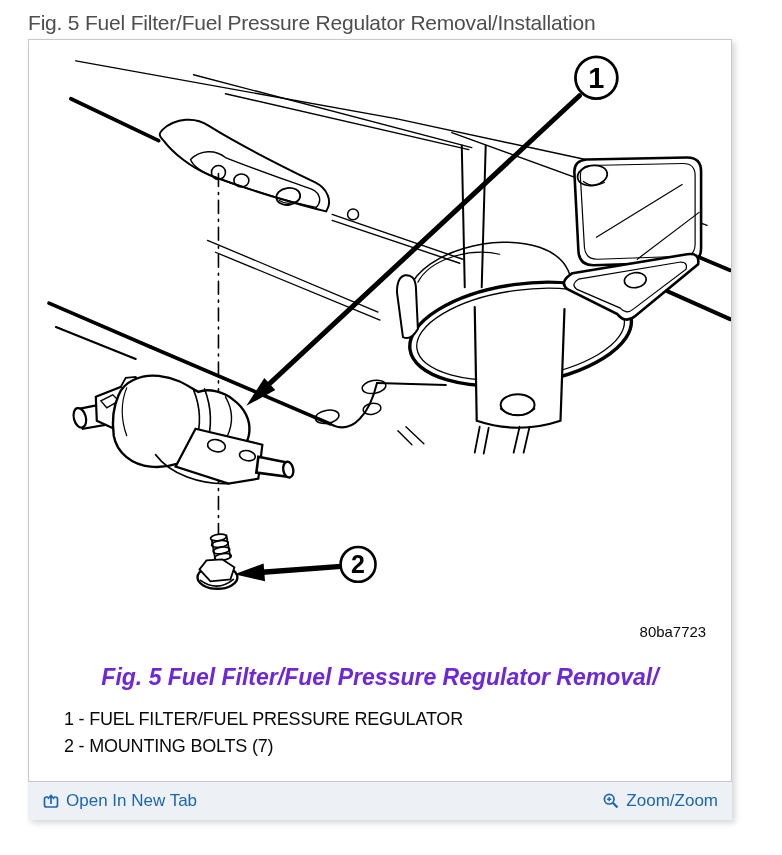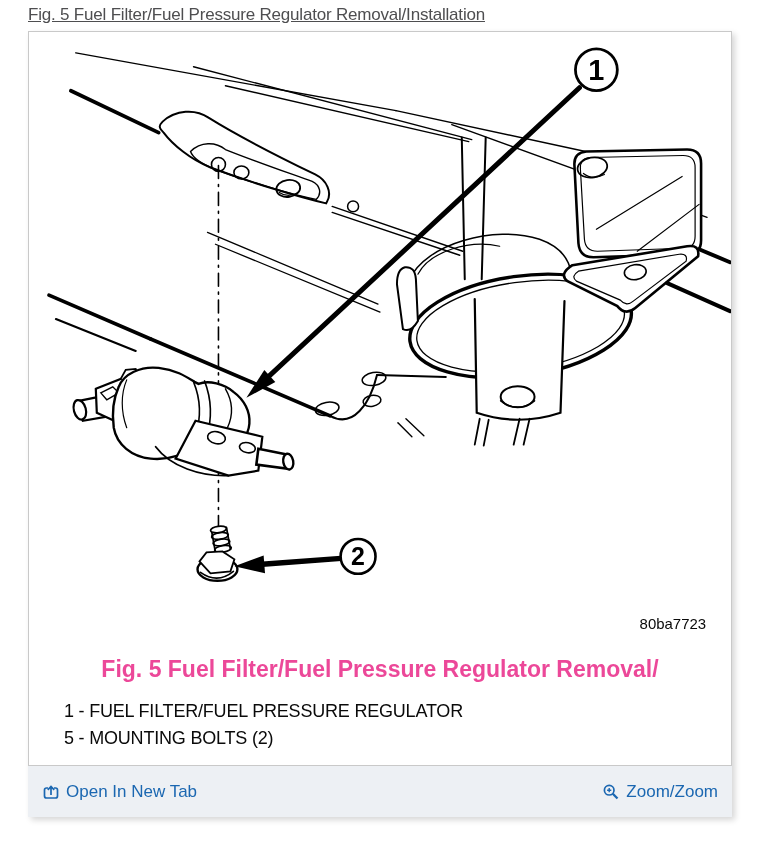--- a/index.html
+++ b/index.html
@@ -1,24 +1,24 @@
 <!DOCTYPE html>
 <html style="--link-color: #1b67b1;"><head>
 <meta charset="utf-8">
 <style>
   html,body{margin:0;padding:0;background:#fff;width:782px;font-family:"Liberation Sans",sans-serif;}
   .page{width:782px;height:855px;background:#fff;overflow:hidden;position:relative;}
-  .page-title{margin:4px 0 5px 28px;font-size:17px;line-height:22px;color:#4e4e50;letter-spacing:-0.2px;text-decoration:underline;}
+  .page-title{margin:12px 0 5px 28px;font-size:21px;line-height:22px;color:#4e4e50;letter-spacing:-0.2px;}
   .card{margin-left:28px;width:704px;box-shadow:3px 3px 6px rgba(0,0,0,0.16);}
   .figure-area{background:#fff;border:1px solid #c9c9c9;box-sizing:border-box;}
   .diagram-svg{display:block;width:702px;height:612px;}
-  .fig-caption{margin-top:10px;text-align:center;font-size:23px;line-height:30px;font-weight:bold;color:#ec4899;}
-  .legend{margin:14px 0 4px 35px;padding-bottom:9px;}
+  .fig-caption{margin-top:10px;text-align:center;font-size:23px;line-height:30px;font-weight:bold;font-style:italic;color:#6d28d9;}
+  .legend{margin:14px 0 12px 35px;padding-bottom:9px;}
   .legend-item{font-size:18px;line-height:27px;color:#0a0a0a;letter-spacing:-0.2px;}
-  .footer-bar{height:51px;background:#edf0f4;display:flex;align-items:center;justify-content:space-between;padding:0 14px;box-sizing:border-box;}
+  .footer-bar{height:38px;background:#edf0f4;display:flex;align-items:center;justify-content:space-between;padding:0 14px;box-sizing:border-box;}
   .footer-link{display:flex;align-items:center;gap:6px;color:var(--link-color,#1b67b1);font-size:17px;text-decoration:none;cursor:pointer;}
   .footer-link svg{display:block;}
   text{font-family:"Liberation Sans",sans-serif;}
 </style>
 </head>
 <body>
 
 <div class="page">
   <div class="page-title" style="color: rgb(78, 78, 80);">Fig. 5 Fuel Filter/Fuel Pressure Regulator Removal/Installation</div>
 
@@ -149,21 +149,21 @@
         <text x="330" y="534" font-size="25" font-weight="600" text-anchor="middle" fill="#000">2</text>
         <text x="679" y="598" font-size="15" text-anchor="end" fill="#0a0a0a">80ba7723</text>
       </svg>
 
       <div class="fig-caption">
         <div>Fig. 5 Fuel Filter/Fuel Pressure Regulator Removal/</div>
       </div>
 
       <div class="legend">
         <div class="legend-item">1 - FUEL FILTER/FUEL PRESSURE REGULATOR</div>
-        <div class="legend-item">5 - MOUNTING BOLTS (2)</div>
+        <div class="legend-item">2 - MOUNTING BOLTS (7)</div>
       </div>
     </div>
 
     <div class="footer-bar" style="background: rgb(237, 240, 244);">
       <a class="footer-link">
         <span>
           <svg width="18" height="18" viewBox="0 0 18 18" fill="none" stroke="#1b67b1" stroke-width="1.7">
             <path d="M6,5 H4.5 Q2.5,5 2.5,7 V13 Q2.5,15 4.5,15 H13.5 Q15.5,15 15.5,13 V7 Q15.5,5 13.5,5 H12"></path>
             <path d="M9,12 V3.5 M5.8,6.8 L9,3.5 L12.2,6.8"></path>
           </svg>

